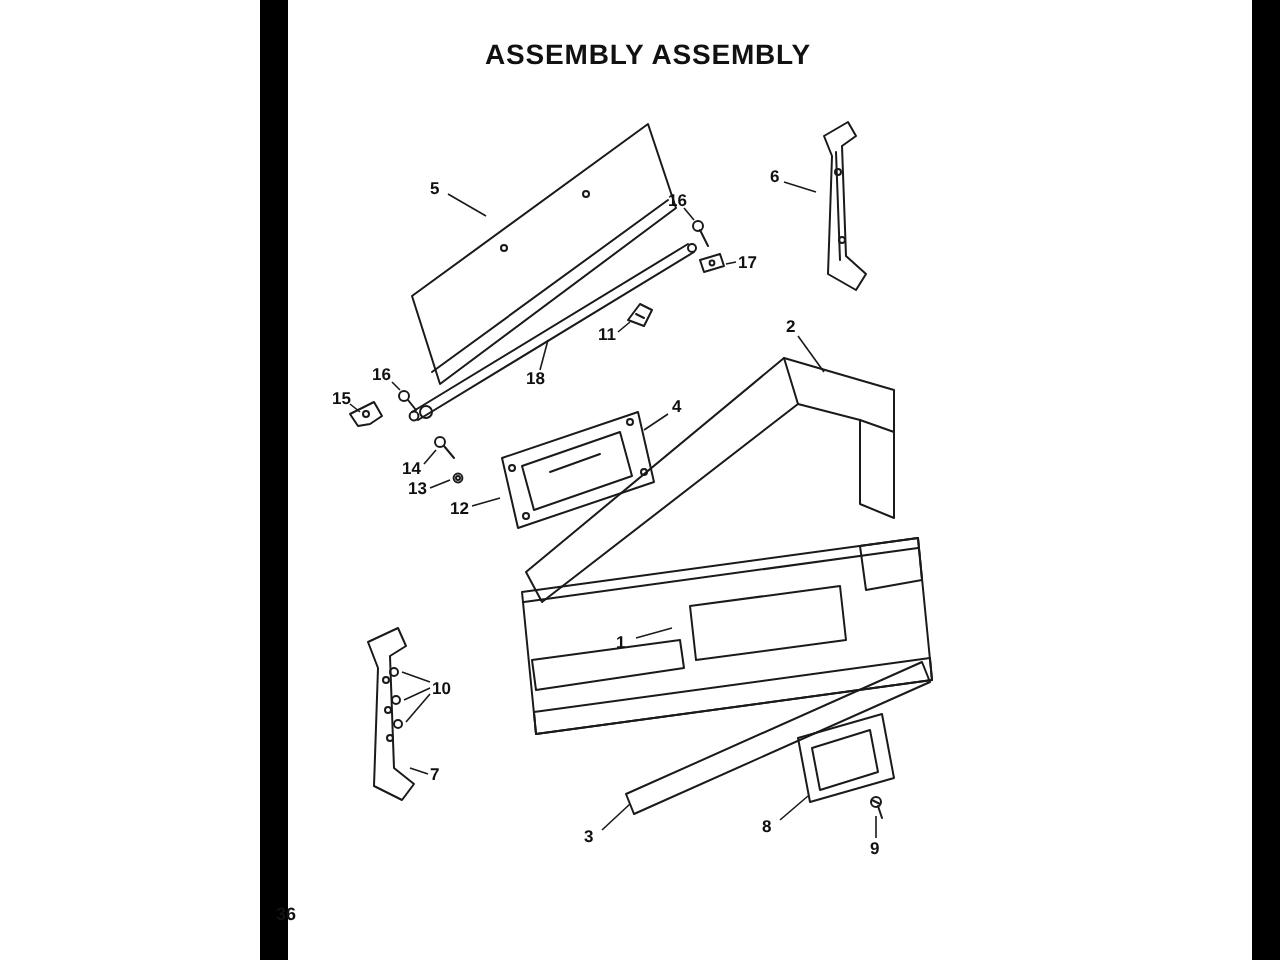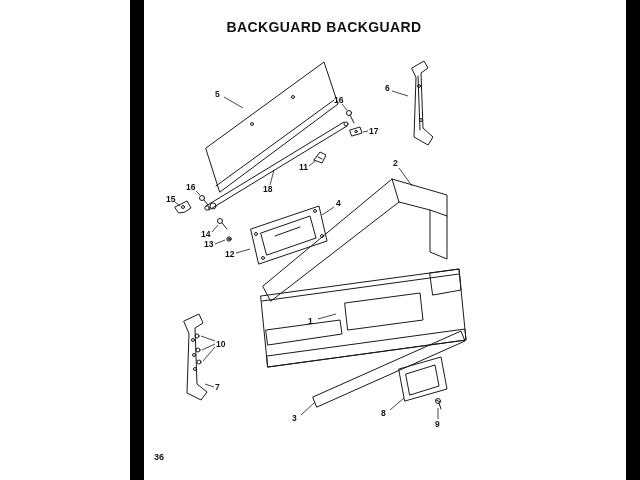--- a/index.html
+++ b/index.html
@@ -10,37 +10,37 @@
     color:#111;
   }
   .scan-bar{position:absolute;top:0;height:480px;background:#000;}
   #bar-left{left:130px;width:14px;}
   #bar-right{left:626px;width:14px;}
   .page-title{
     position:absolute;left:144px;top:19px;width:360px;
     text-align:center;font-size:14px;font-weight:bold;letter-spacing:.4px;
   }
   .page-number{
-    position:absolute;left:154px;top:452px;
+    position:absolute;left:138px;top:452px;
     font-size:9px;font-weight:bold;
   }
   svg{position:absolute;left:0;top:0;}
   .part-stroke{fill:none;stroke:#1a1a1a;stroke-width:1;stroke-linejoin:round;stroke-linecap:round;}
   .leader{fill:none;stroke:#1a1a1a;stroke-width:.8;}
   .lbl{font-family:"Liberation Sans",sans-serif;font-size:8.5px;font-weight:bold;fill:#111;}
 </style>
 </head>
 <body>
 
 <div>
 
   <div id="bar-left" class="scan-bar"></div>
   <div id="bar-right" class="scan-bar"></div>
 
-  <div class="page-title">BACKGUARD BACKGUARD</div>
+  <div class="page-title">ASSEMBLY ASSEMBLY</div>
 
   <svg width="640" height="480" viewBox="0 0 640 480">
     <defs>
       <pattern id="hatch" width="4" height="4" patternUnits="userSpaceOnUse" patternTransform="rotate(55)">
         <line x1="0" y1="0" x2="0" y2="4" stroke="#1a1a1a" stroke-width="1"></line>
       </pattern>
     </defs>
 
     <g>
       <polygon class="part-stroke" points="206,148 324,62 338,104 220,192"></polygon>

